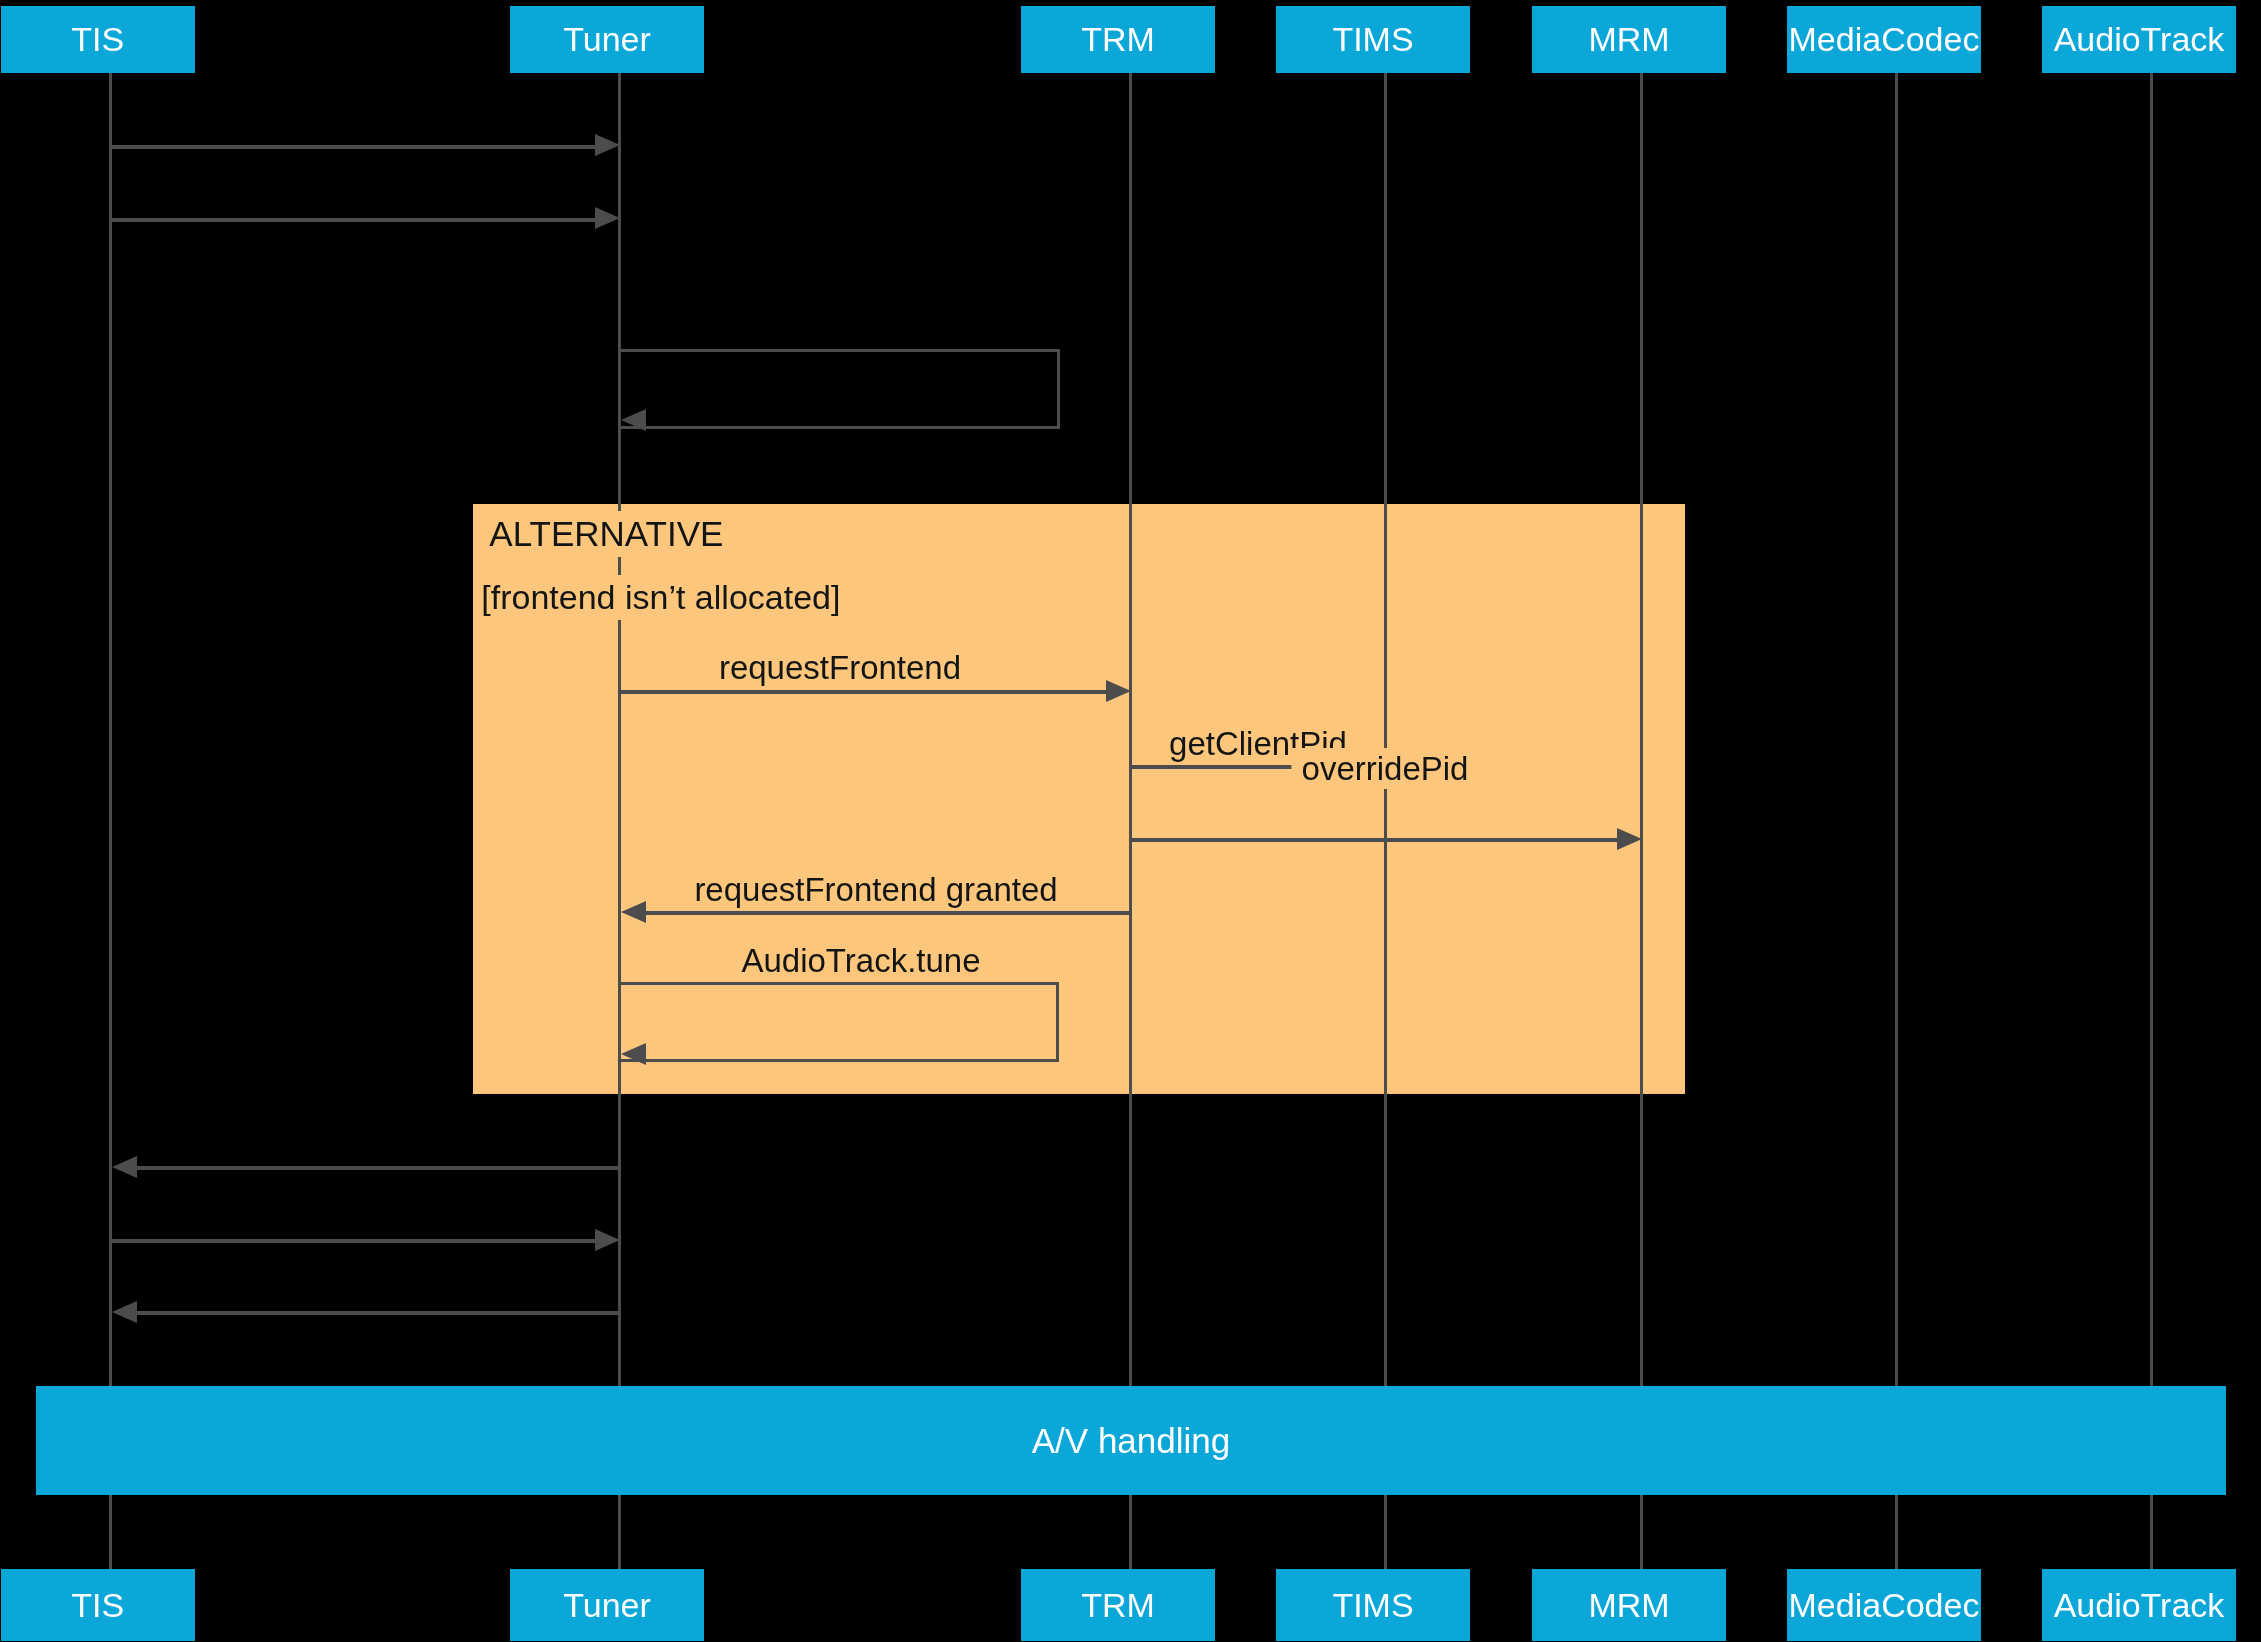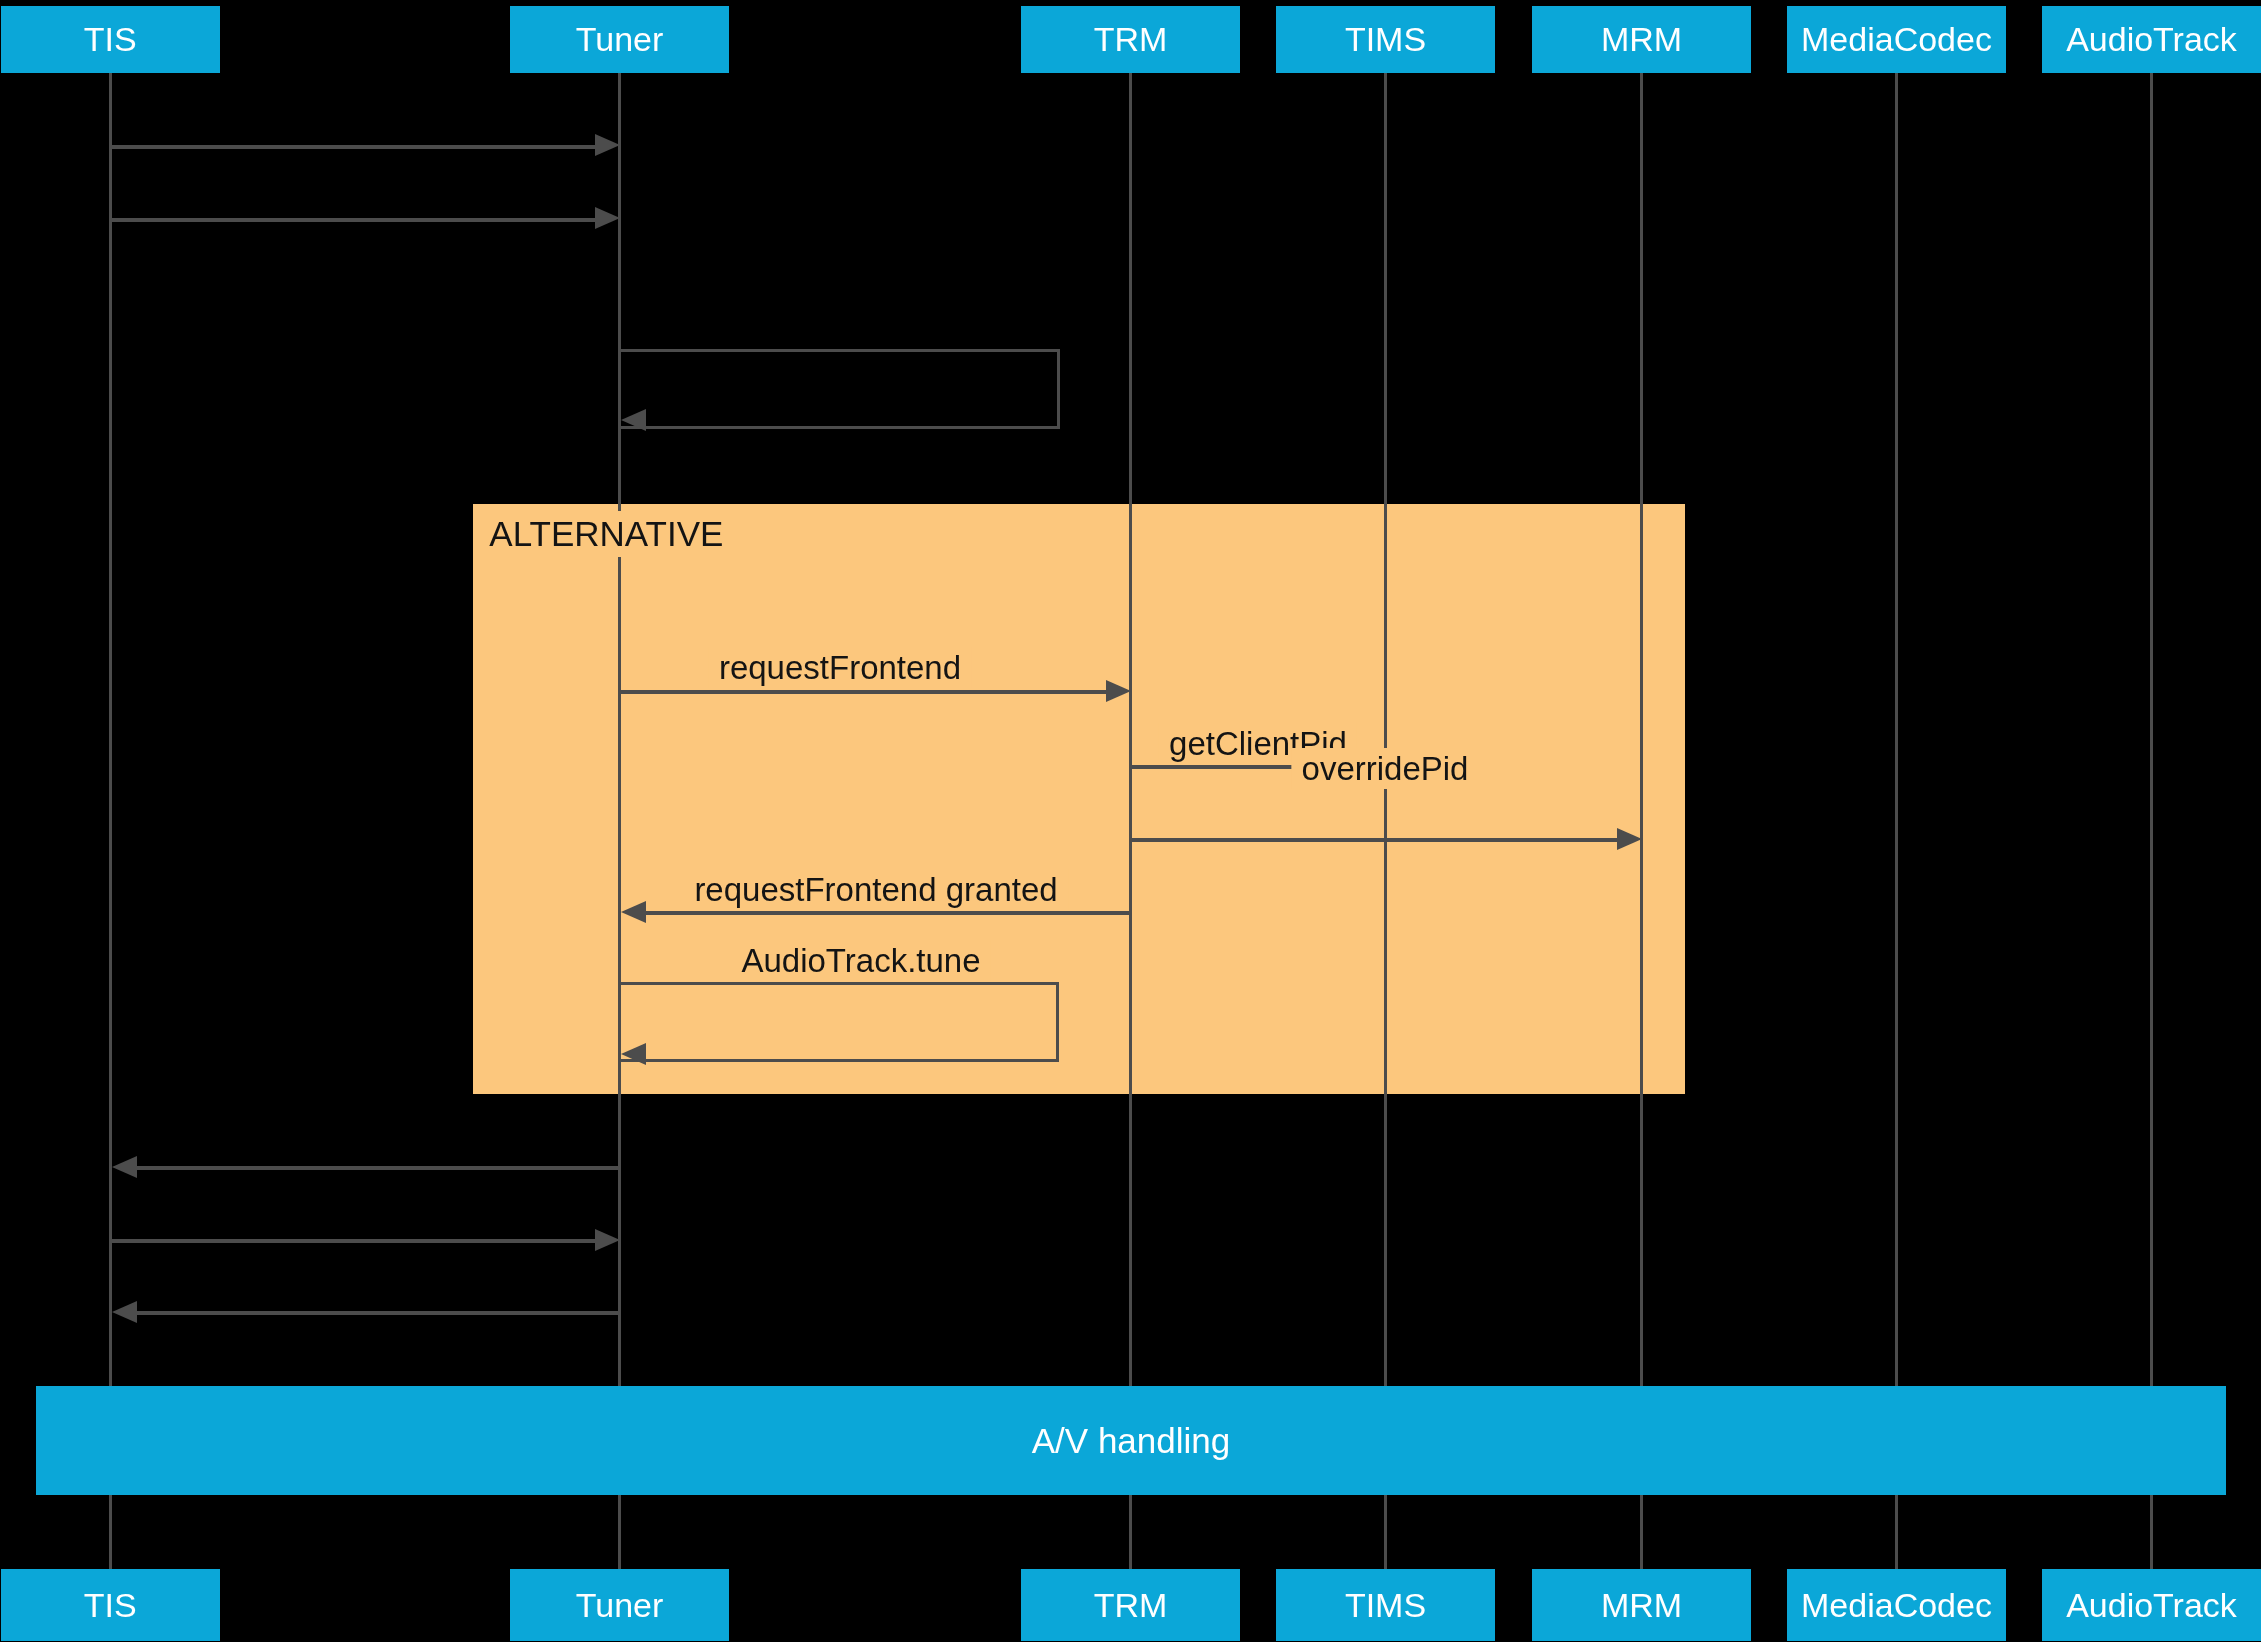--- a/index.html
+++ b/index.html
@@ -7,21 +7,21 @@
     position:relative;
     width:2261px;
     height:1642px;
     background:#000;
     overflow:hidden;
     font-family:"Liberation Sans","DejaVu Sans",sans-serif;
   }
   
   .participant{
     position:absolute;
-    width:219px;
+    width:194px;
     height:67px;
     background:#0ba7d8;
     color:#fff;
     font-size:34px;
     display:flex;
     align-items:center;
     justify-content:center;
     z-index:5;
   }
   .participant.bottom{top:1569px;height:72px;}
@@ -128,20 +128,21 @@
   <div class="lifeline" style="left:109px"></div>
   <div class="lifeline" style="left:618px"></div>
   <div class="lifeline" style="left:1129px"></div>
   <div class="lifeline" style="left:1384px"></div>
   <div class="lifeline" style="left:1640px"></div>
   <div class="lifeline" style="left:1895px"></div>
   <div class="lifeline" style="left:2150px"></div>
 
   <div class="alt-block"></div>
   <div class="alt-title">ALTERNATIVE</div>
+  <div class="alt-guard">[frontend isn’t allocated]</div>
 
   <div class="shaft" style="left:112px;top:145px;width:483px"></div>
   <div class="head-r" style="left:595px;top:134px"></div>
 
   <div class="shaft" style="left:112px;top:218px;width:483px"></div>
   <div class="head-r" style="left:595px;top:207px"></div>
 
   <div class="selfmsg" style="left:621px;top:349px;width:436px;height:74px"></div>
   <div class="head-l" style="left:621px;top:409px"></div>
 

